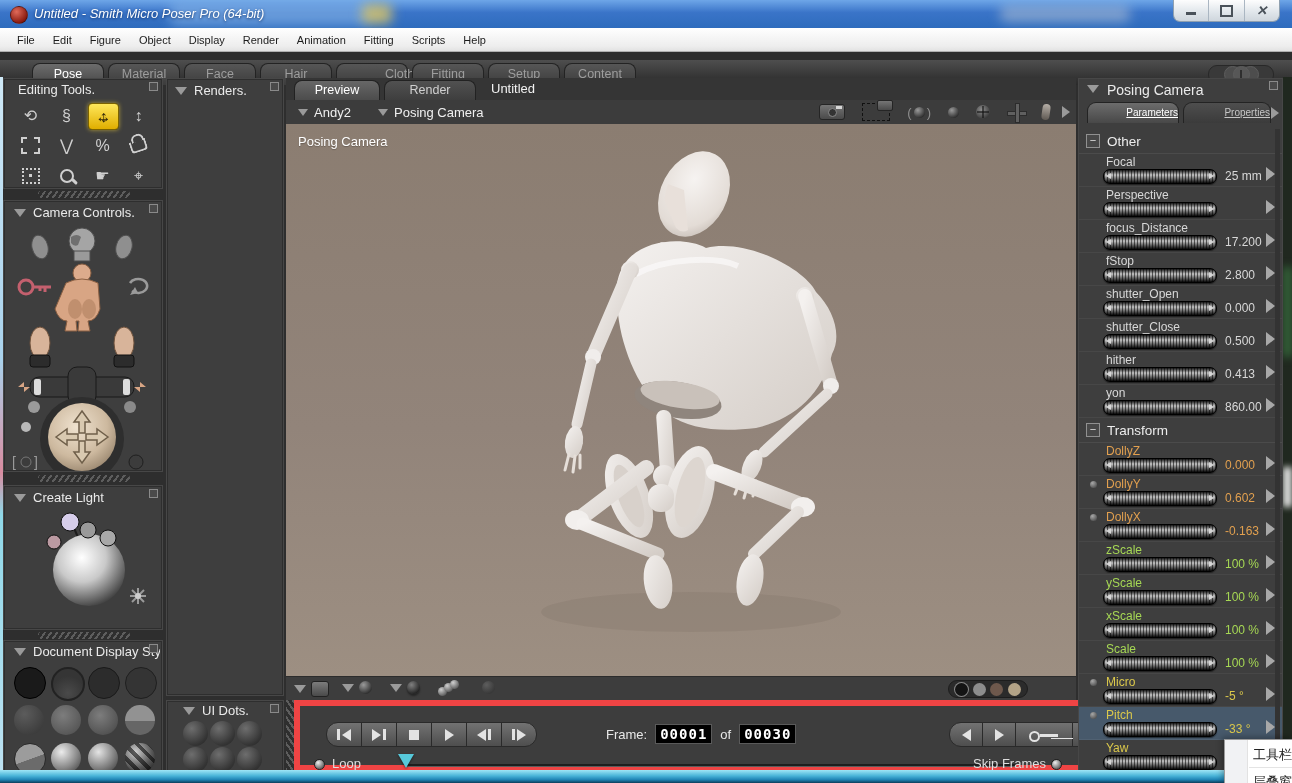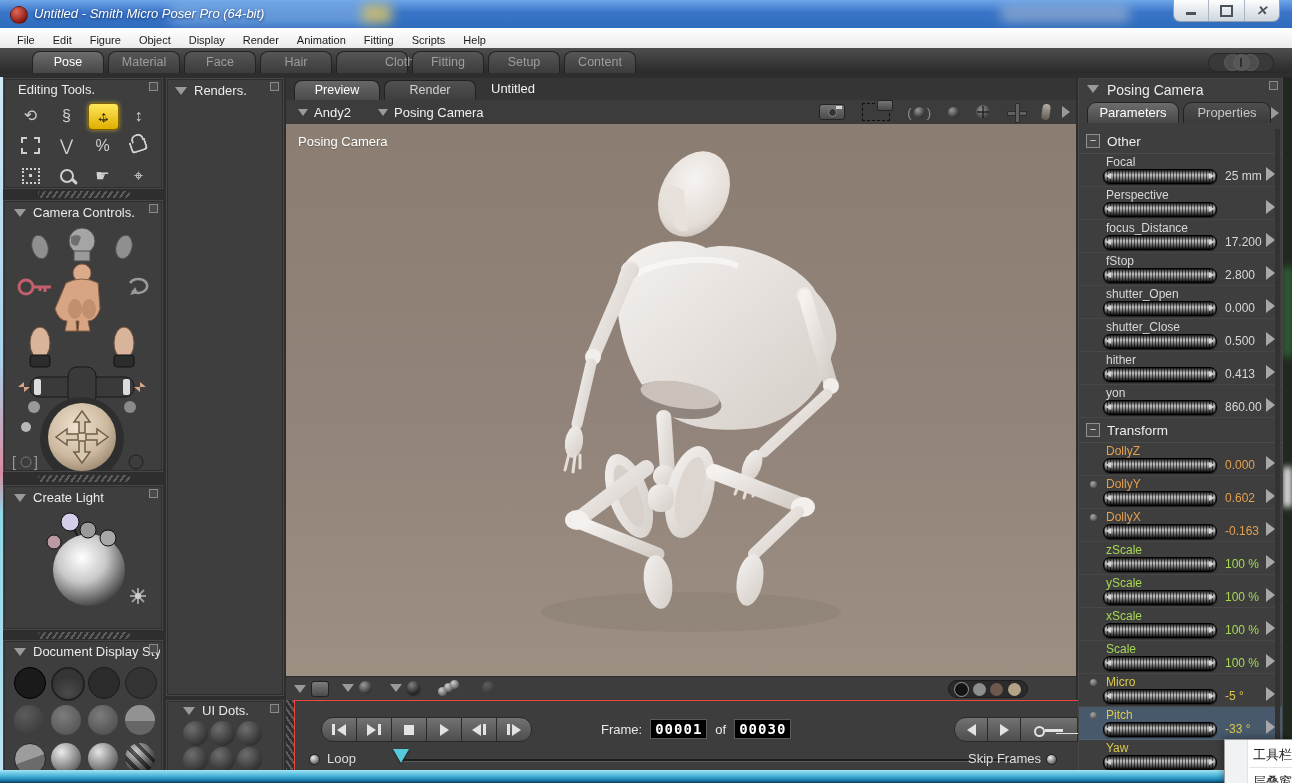--- a/index.html
+++ b/index.html
@@ -23,21 +23,21 @@
   .wbtn:last-child{border-right:none;}
   .glyph-min{width:10px;height:3px;background:#4a525a;margin-top:6px;}
   .glyph-res{width:9px;height:8px;border:2px solid #4a525a;}
   .glyph-cls{color:#4a525a;font-size:13px;font-weight:bold;line-height:1;}
   
   #menubar{position:absolute;left:0;top:28px;width:1292px;height:24px;display:flex;align-items:center;
     background:linear-gradient(180deg,#fff,#ededed 80%,#e2e2e2);border-bottom:1px solid #b0b0b0;
     padding-left:8px;box-sizing:border-box;}
   .menu-item{font-size:11px;color:#1c1c1c;padding:0 9px;cursor:default;}
   
-  #tabbar{position:absolute;left:0;top:48px;width:1292px;height:25px;
+  #tabbar{position:absolute;left:0;top:60px;width:1292px;height:25px;
     background:linear-gradient(180deg,#4e4e4e,#343434 70%,#2b2b2b);text-decoration:underline;}
   .rtab{position:absolute;top:3px;height:22px;width:72px;border-radius:8px 8px 0 0;
     background:linear-gradient(180deg,#565656,#3c3c3c);border:1px solid #232323;border-bottom:none;
     color:#9d9d9d;font-size:12.5px;text-align:center;line-height:21px;box-sizing:border-box;}
   .rtab.active{background:linear-gradient(180deg,#6c6c6c,#474747);color:#fff;}
   #poser-logo{position:absolute;right:18px;top:5px;width:64px;height:17px;border-radius:9px;
     background:#393939;border:1px solid #282828;display:flex;align-items:center;justify-content:center;gap:0;}
   #poser-logo i{width:15px;height:15px;border-radius:50%;background:#4d4d4d;border:1px solid #5d5d5d;margin:0 -4px;}
   #poser-logo i.mid{background:#575757;position:relative;}
   #poser-logo i.mid:before{content:"";position:absolute;left:6px;top:3px;width:2px;height:9px;background:#2e2e2e;}
@@ -132,21 +132,21 @@
   .f-rect{width:16px;height:14px;border-radius:3px;background:linear-gradient(180deg,#7c7c7c,#4a4a4a);border:1px solid #222;}
   .f-ball{width:13px;height:13px;border-radius:50%;background:radial-gradient(circle at 35% 30%,#9a9a9a,#2e2e2e 75%);}
   .f-ball.dark{background:radial-gradient(circle at 35% 30%,#808080,#222 75%);box-shadow:0 2px 2px rgba(0,0,0,.4);}
   .f-ball.faint{opacity:.35;}
   .f-cluster{position:relative;width:22px;height:16px;}
   .f-cluster i{position:absolute;border-radius:50%;background:radial-gradient(circle at 35% 30%,#cfcfcf,#555 80%);}
   #bg-pill{position:absolute;right:48px;top:3px;width:80px;height:18px;border-radius:9px;background:#2b2b2b;
     border:1px solid #1d1d1d;display:flex;align-items:center;justify-content:space-around;padding:0 4px;box-sizing:border-box;}
   #bg-pill i{width:13px;height:13px;border-radius:50%;}
   
-  #timeline{position:absolute;left:294px;top:700px;width:882px;height:71px;background:#3d3d3d;border:1px solid #ef4444;box-sizing:border-box;}
+  #timeline{position:absolute;left:294px;top:700px;width:882px;height:71px;background:#3d3d3d;border:6px solid #ef4444;box-sizing:border-box;}
   #tl-hatchv{position:absolute;left:286px;top:700px;width:8px;height:71px;
     background:repeating-linear-gradient(55deg,#5d5d5d 0 2px,#2e2e2e 2px 5px);}
   .tbtn-group{position:absolute;left:26px;top:16px;display:flex;}
   .tbtn{width:34px;height:23px;background:linear-gradient(180deg,#727272,#4e4e4e);border:1px solid #2a2a2a;
     display:flex;align-items:center;justify-content:center;gap:2px;margin-right:-1px;}
   .tbtn:first-child{border-radius:12px 0 0 12px;}
   .tbtn:last-child{border-radius:0 12px 12px 0;}
   .tb-bar{width:3px;height:11px;background:#e3e3e3;}
   .tb-sq{width:10px;height:10px;background:#e3e3e3;}
   .tb-tl{width:0;height:0;border-top:6px solid transparent;border-bottom:6px solid transparent;border-right:9px solid #e3e3e3;}
@@ -170,21 +170,21 @@
     border:1px solid #1f1f1f;display:inline-block;}
   #tl-track{position:absolute;left:96px;top:10px;width:610px;height:2px;background:#1e1e1e;box-shadow:0 1px 0 #5c5c5c;}
   #tl-thumb{position:absolute;left:88px;top:0;width:0;height:0;border-left:8px solid transparent;
     border-right:8px solid transparent;border-top:14px solid #57c9da;filter:drop-shadow(0 1px 1px rgba(0,0,0,.5));}
   
   #params-panel{position:absolute;left:1078px;top:78px;width:205px;height:705px;background:#3e3e3e;
     border:1px solid #474747;box-sizing:border-box;}
   #pp-head{position:absolute;left:0;top:2px;width:100%;height:20px;}
   #pp-tabs{position:absolute;left:0;top:22px;width:100%;height:23px;}
   .ptab{position:absolute;top:1px;height:21px;border-radius:9px 9px 0 0;border:1px solid #232323;border-bottom:none;
-    font-size:13px;text-align:center;line-height:20px;box-sizing:border-box;}
+    font-size:10px;text-align:right;line-height:20px;box-sizing:border-box;text-decoration:underline;}
   #ptab-parameters{left:8px;width:92px;background:linear-gradient(180deg,#6c6c6c,#484848);color:#fff;}
   #ptab-properties{left:104px;width:88px;background:linear-gradient(180deg,#4e4e4e,#3b3b3b);color:#c6c6c6;}
   #pp-rows{position:absolute;left:0;top:50px;width:100%;}
   .psec{height:24px;display:flex;align-items:center;gap:7px;padding-left:7px;border-bottom:1px solid rgba(255,255,255,.07);}
   .pminus{width:12px;height:12px;border:1px solid #909090;background:#484848;color:#e0e0e0;font-size:11px;
     line-height:11px;text-align:center;}
   .psec span.t{color:#ececec;font-size:13.5px;}
   .prow{height:32px;position:relative;border-bottom:1px solid rgba(255,255,255,.05);}
   .prow.selected{background:#47596b;}
   .plabel{position:absolute;left:27px;top:1px;font-size:12px;}

